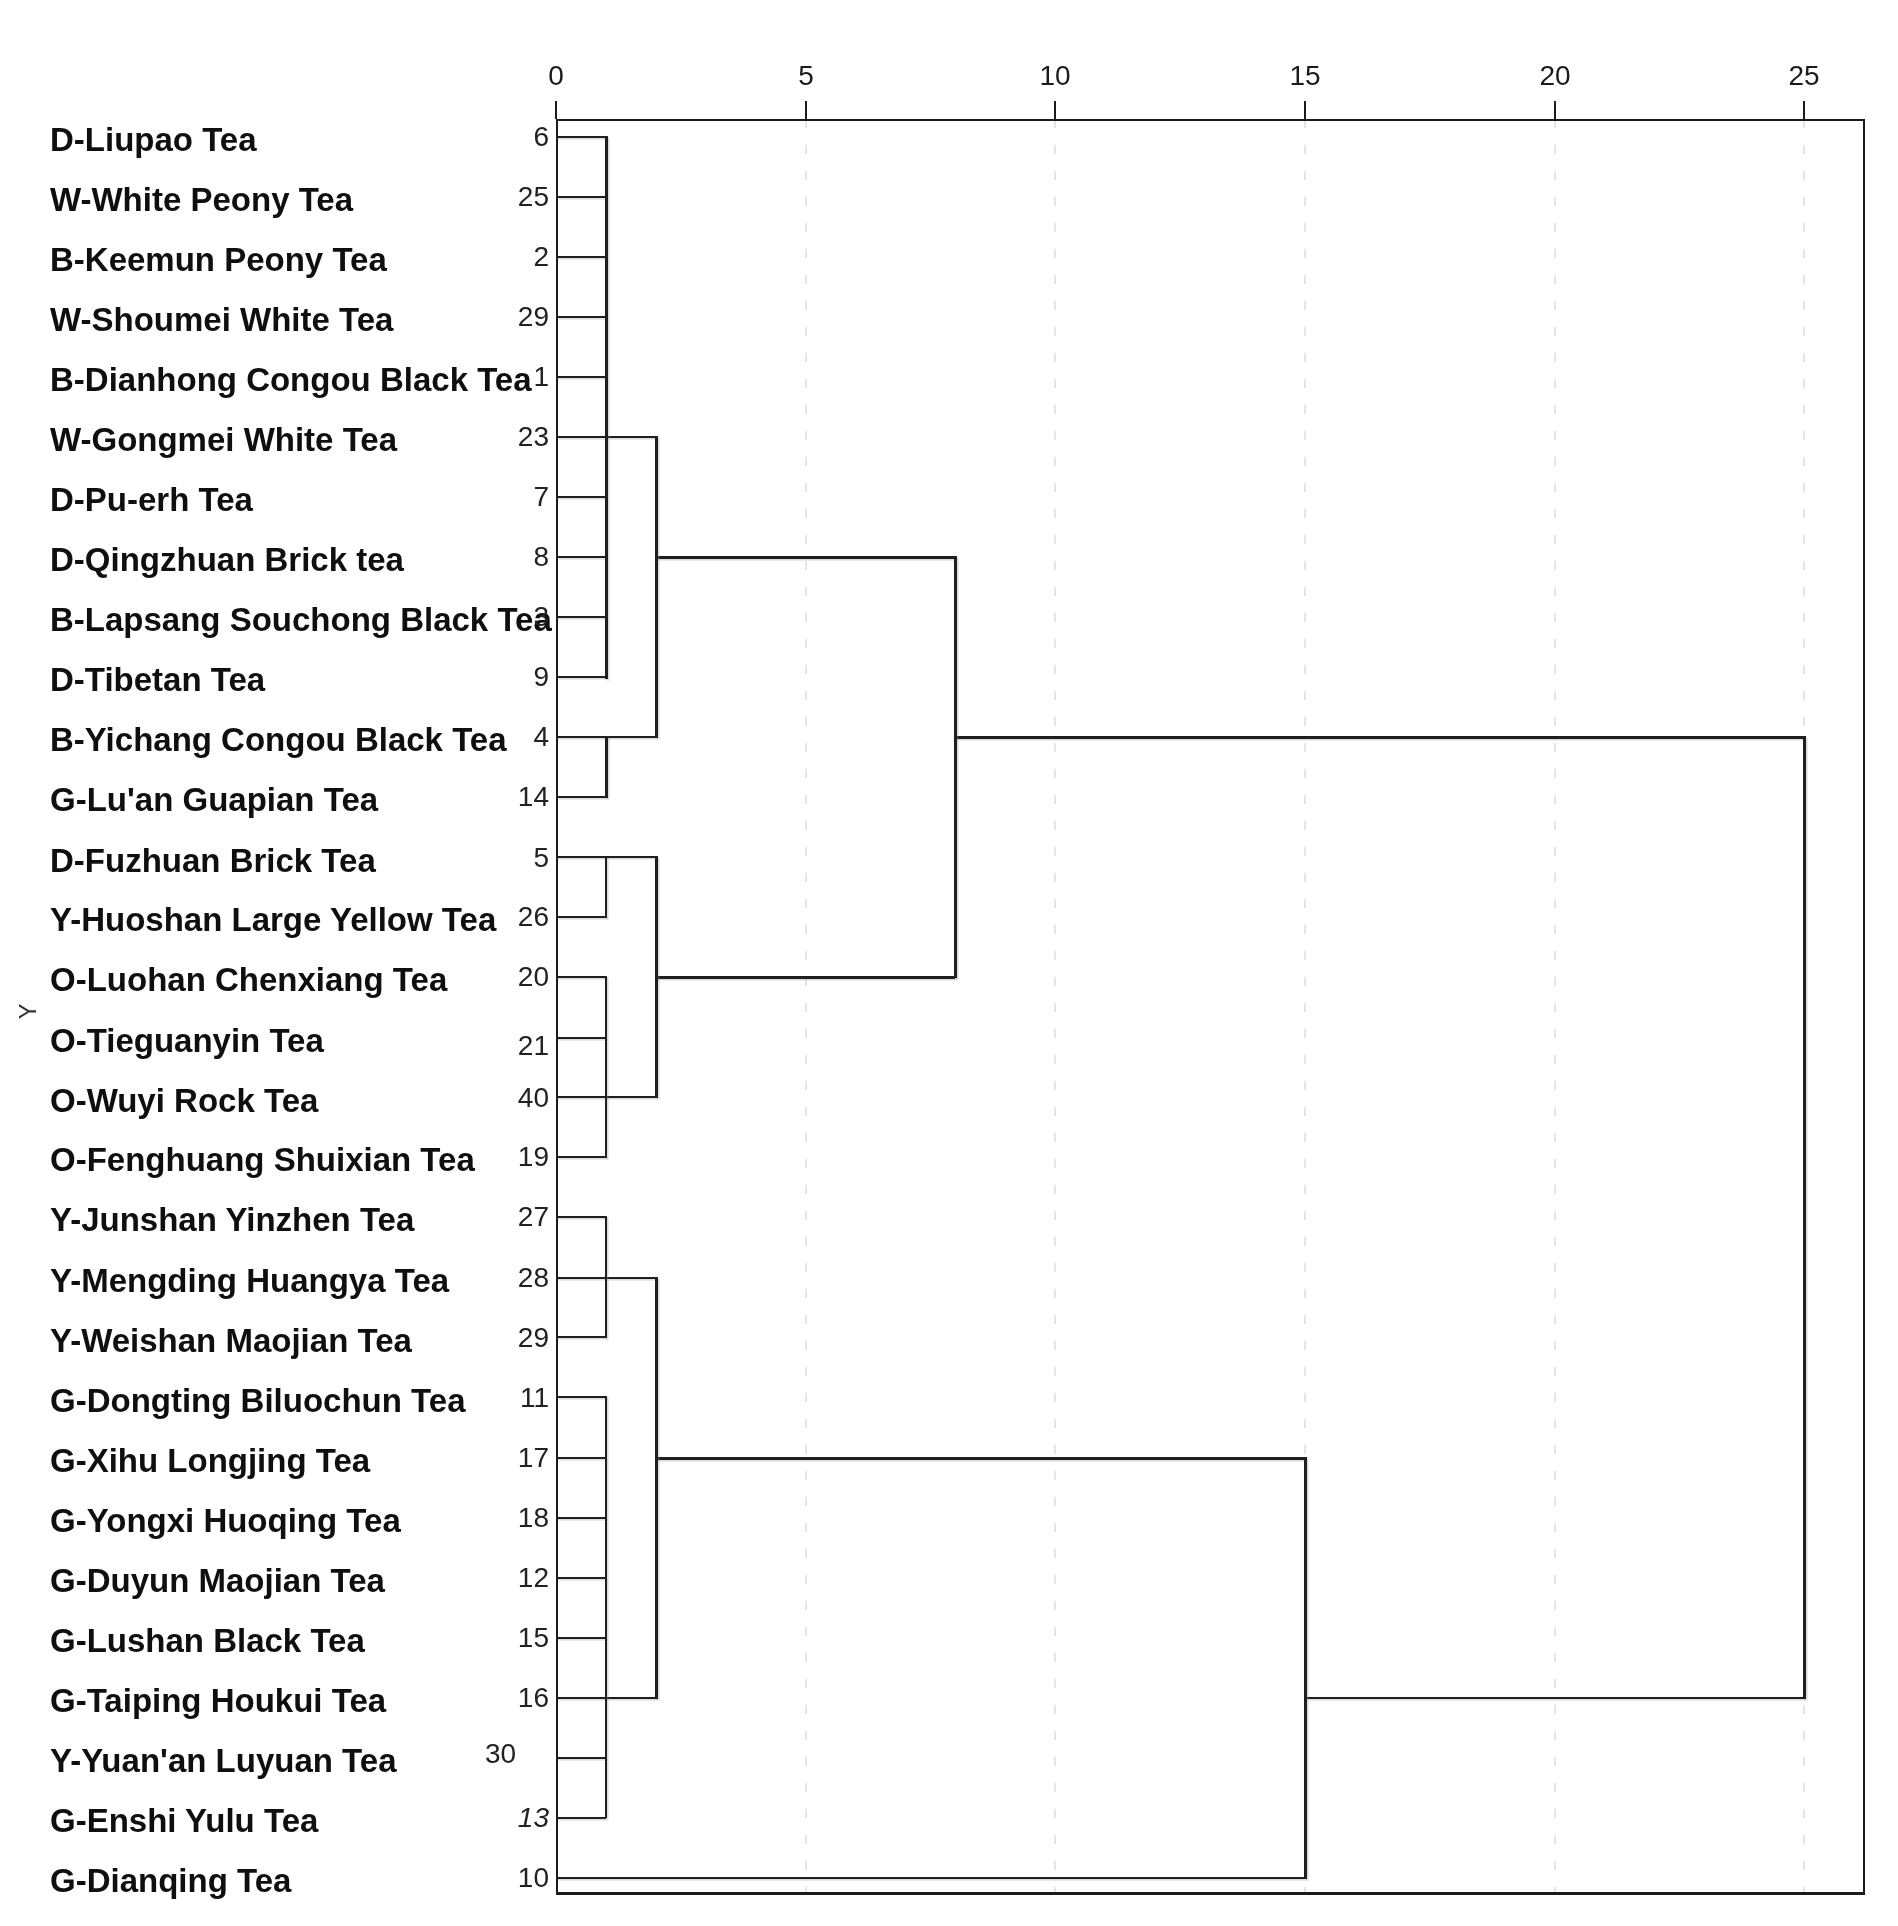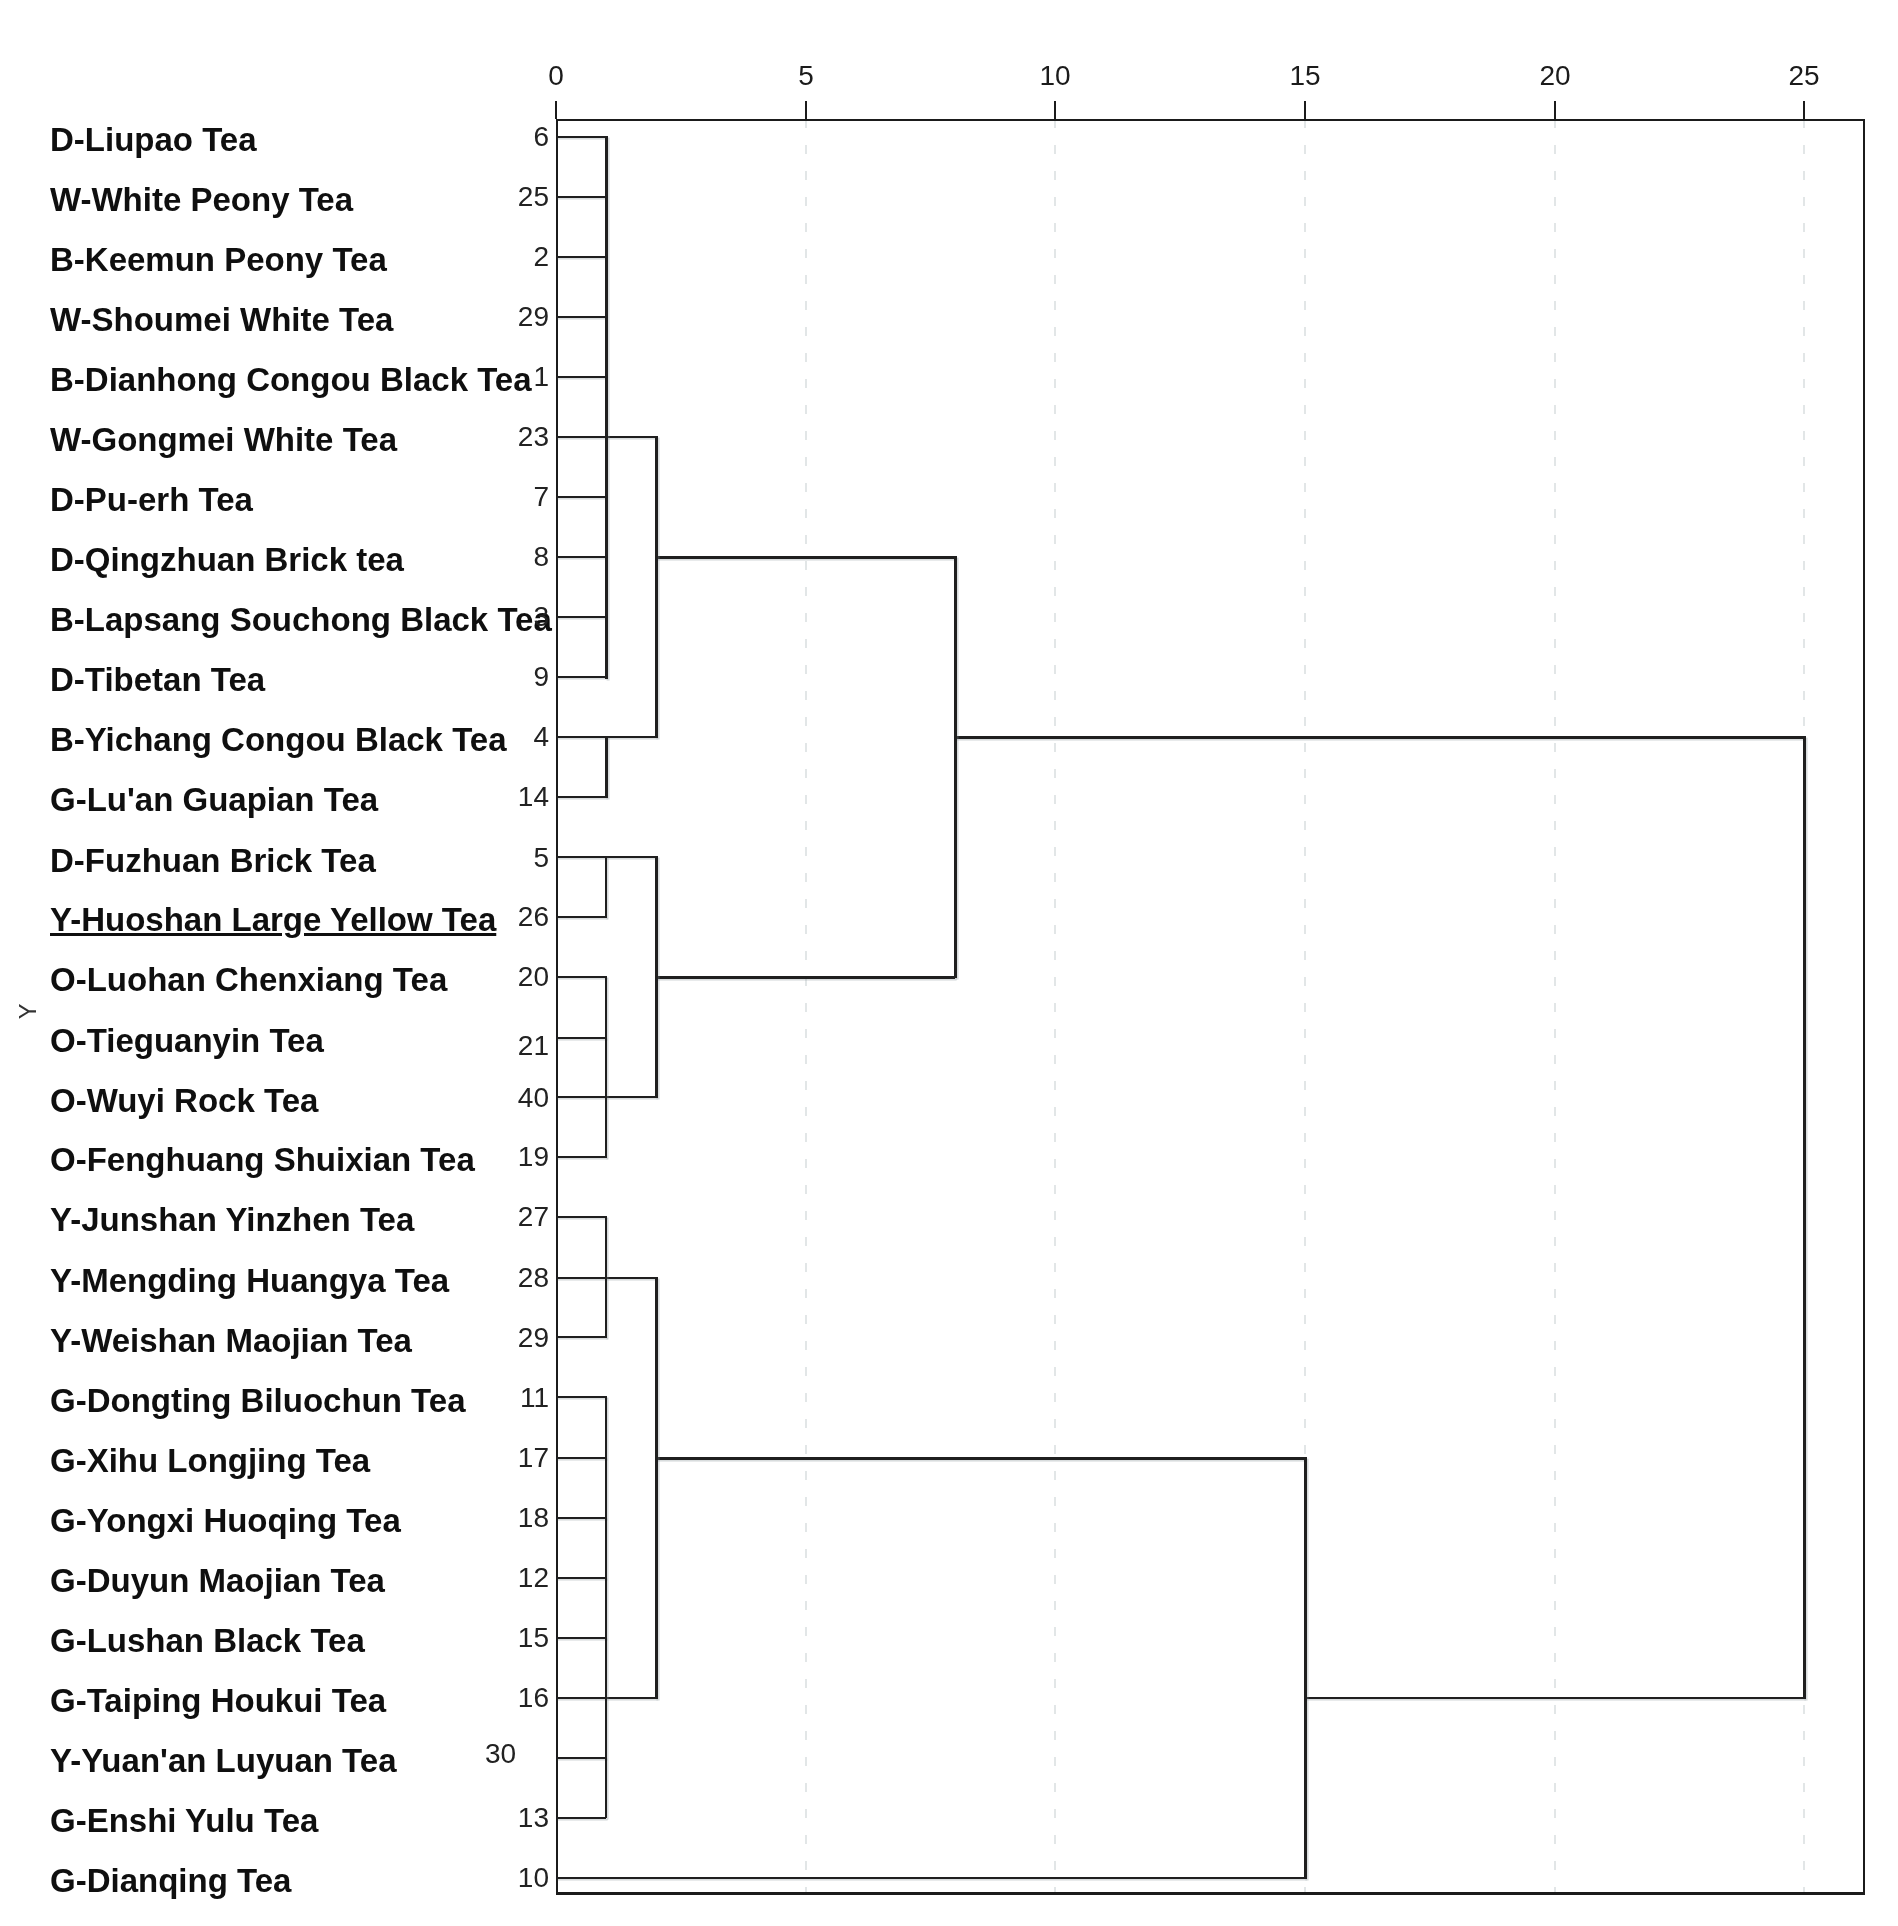--- a/index.html
+++ b/index.html
@@ -76,21 +76,21 @@
       <div class="leaf-label" style="top: 303px;">W-Shoumei White Tea</div>
       <div class="leaf-label" style="top: 363px;">B-Dianhong Congou Black Tea</div>
       <div class="leaf-label" style="top: 423px;">W-Gongmei White Tea</div>
       <div class="leaf-label" style="top: 483px;">D-Pu-erh Tea</div>
       <div class="leaf-label" style="top: 543px;">D-Qingzhuan Brick tea</div>
       <div class="leaf-label" style="top: 603px;">B-Lapsang Souchong Black Tea</div>
       <div class="leaf-label" style="top: 663px;">D-Tibetan Tea</div>
       <div class="leaf-label" style="top: 723px;">B-Yichang Congou Black Tea</div>
       <div class="leaf-label" style="top: 783px;">G-Lu'an Guapian Tea</div>
       <div class="leaf-label" style="top: 844px;">D-Fuzhuan Brick Tea</div>
-      <div class="leaf-label" style="top: 903px; text-decoration: underline;">Y-Huoshan Large Yellow Tea</div>
+      <div class="leaf-label" style="top: 903px;">Y-Huoshan Large Yellow Tea</div>
       <div class="leaf-label" style="top: 963px;">O-Luohan Chenxiang Tea</div>
       <div class="leaf-label" style="top: 1024px;">O-Tieguanyin Tea</div>
       <div class="leaf-label" style="top: 1084px;">O-Wuyi Rock Tea</div>
       <div class="leaf-label" style="top: 1143px;">O-Fenghuang Shuixian Tea</div>
       <div class="leaf-label" style="top: 1203px;">Y-Junshan Yinzhen Tea</div>
       <div class="leaf-label" style="top: 1264px;">Y-Mengding Huangya Tea</div>
       <div class="leaf-label" style="top: 1324px;">Y-Weishan Maojian Tea</div>
       <div class="leaf-label" style="top: 1384px;">G-Dongting Biluochun Tea</div>
       <div class="leaf-label" style="top: 1444px;">G-Xihu Longjing Tea</div>
       <div class="leaf-label" style="top: 1504px;">G-Yongxi Huoqing Tea</div>
@@ -123,21 +123,21 @@
       <div class="case-number" style="top: 1203px;">27</div>
       <div class="case-number" style="top: 1264px;">28</div>
       <div class="case-number" style="top: 1324px;">29</div>
       <div class="case-number" style="top: 1384px;">11</div>
       <div class="case-number" style="top: 1444px;">17</div>
       <div class="case-number" style="top: 1504px;">18</div>
       <div class="case-number" style="top: 1564px;">12</div>
       <div class="case-number" style="top: 1624px;">15</div>
       <div class="case-number" style="top: 1684px;">16</div>
       <div class="case-number" style="top: 1740px; text-align: center;">30</div>
-      <div class="case-number" style="top: 1804px;">13</div>
+      <div class="case-number" style="top: 1804px; font-style: italic;">13</div>
       <div class="case-number" style="top: 1864px;">10</div>
     </div>
   <div id="tree">
       <div class="branch-h" style="left: 556px; top: 136px; width: 50px;"></div>
       <div class="branch-h" style="left: 556px; top: 196px; width: 50px;"></div>
       <div class="branch-h" style="left: 556px; top: 256px; width: 50px;"></div>
       <div class="branch-h" style="left: 556px; top: 316px; width: 50px;"></div>
       <div class="branch-h" style="left: 556px; top: 376px; width: 50px;"></div>
       <div class="branch-h" style="left: 556px; top: 436px; width: 100px;"></div>
       <div class="branch-h" style="left: 556px; top: 496px; width: 50px;"></div>

